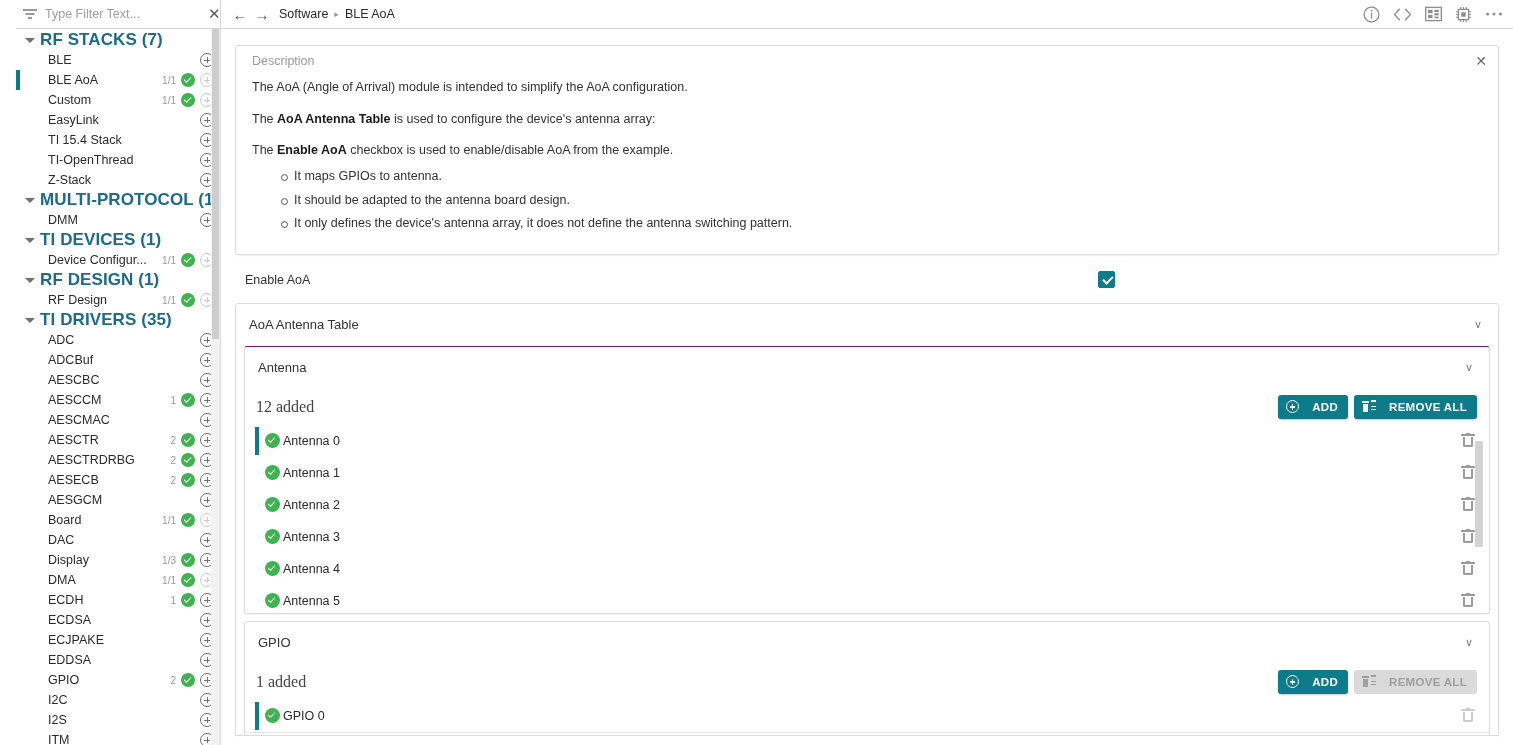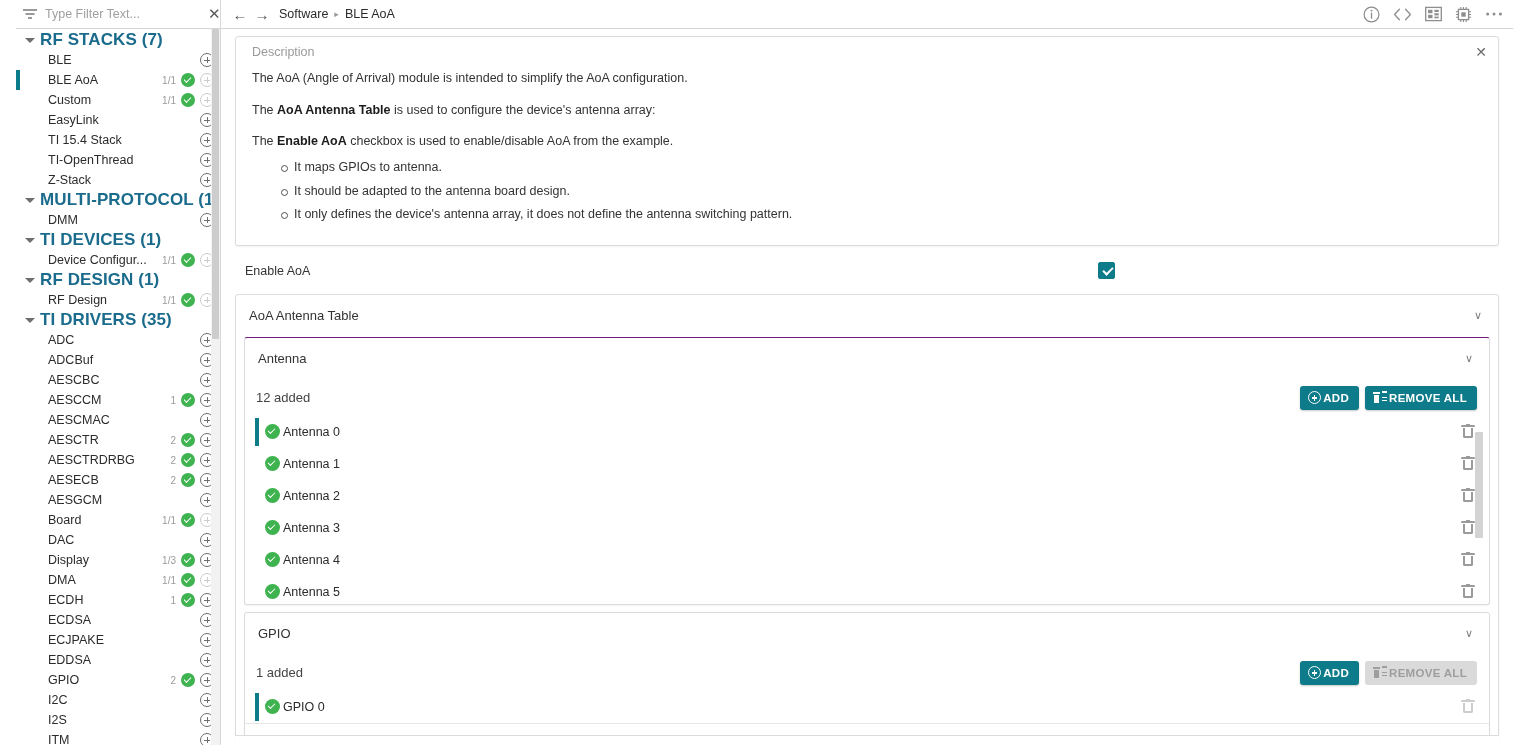--- a/index.html
+++ b/index.html
@@ -123,21 +123,21 @@
   .ti { cursor: pointer; display: flex; align-items: center; justify-content: center; }
 
   #content { flex: 1; overflow: hidden; position: relative; padding: 0 14px 0 14px; background: #fff; }
 
   .card {
     background: #fff; border: 1px solid #dcdcdc; border-radius: 3px;
     box-shadow: 0 1px 2px rgba(0,0,0,.06);
   }
 
   
-  #desc { margin-top: 7px; padding: 8px 16px 14px 16px; position: relative; }
+  #desc { margin-top: 16px; padding: 8px 16px 14px 16px; position: relative; }
   #desc .dtitle { color: #9b9b9b; font-size: 12.5px; margin-bottom: 12px; }
   #desc p { margin: 0 0 16px 0; font-size: 12.5px; color: #333; line-height: 1.25; }
   #desc b { font-weight: bold; color: #1b1b1b; }
   #desc ul { margin: -6px 0 0 0; padding-left: 42px; list-style: none; }
   #desc li { font-size: 12.5px; color: #333; margin-bottom: 8px; position: relative; line-height: 1.25; }
   #desc li::before {
     content: ""; position: absolute; left: -13px; top: 5px; width: 5px; height: 5px;
     border: 1px solid #555; border-radius: 50%;
   }
   #desc-close {
@@ -164,24 +164,24 @@
   #table-card { margin-top: 6px; }
   .sec-head {
     display: flex; align-items: center; height: 42px; padding: 0 16px 0 13px;
     font-size: 13px; color: #333; cursor: pointer;
   }
   .sec-head .chev { margin-left: auto; color: #7d7d7d; font-size: 11px; }
   #antenna-card { margin: 0 8px 0 8px; border-top: 1px solid #701a75; }
   .inner-card { background: #fff; border: 1px solid #dcdcdc; border-radius: 3px; box-shadow: 0 1px 2px rgba(0,0,0,.05); }
 
   .addbar { display: flex; align-items: center; height: 36px; padding: 0 12px 0 11px; position: relative; }
-  .addbar .count { font-size: 13px; color: #444; }
+  .addbar .count { font-size: 16px; color: #444; font-family: Liberation Serif, serif; }
   .btns { margin-left: auto; display: flex; gap: 6px; }
   .btn {
-    display: flex; align-items: center; gap: 2px;
+    display: flex; align-items: center; gap: 13px;
     background: #0e7b8a; color: #fff; border: none; border-radius: 3px;
     height: 24px; padding: 0 10px 0 8px;
     font-family: "Liberation Sans", sans-serif; font-size: 11.5px; font-weight: bold;
     letter-spacing: .3px; cursor: pointer;
     box-shadow: 0 1px 2px rgba(0,0,0,.22);
   }
   .btn.disabled { background: #dadada; color: #9e9e9e; box-shadow: none; cursor: default; }
   .ico-plus { width: 13px; height: 13px; border-radius: 50%; border: 1.4px solid currentColor; position: relative; flex: 0 0 13px; }
   .ico-plus::before, .ico-plus::after { content: ""; position: absolute; background: currentColor; }
   .ico-plus::before { left: 2.4px; top: 4.9px; width: 5.9px; height: 1.4px; }

